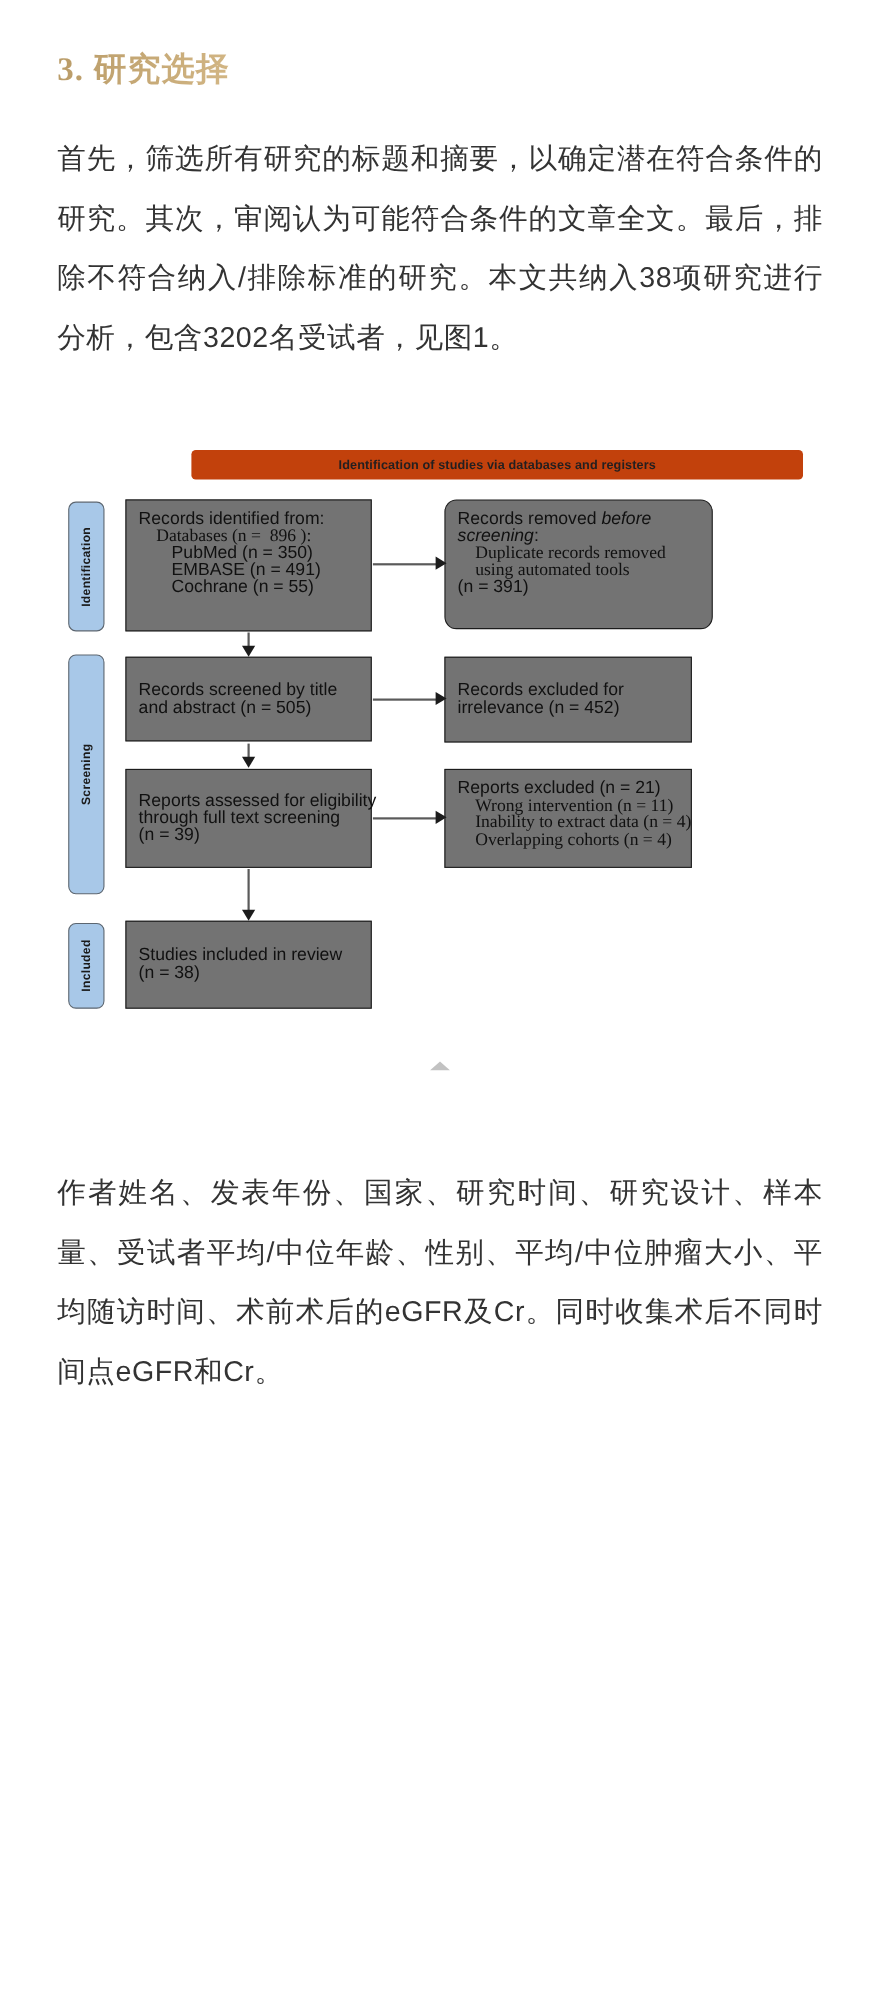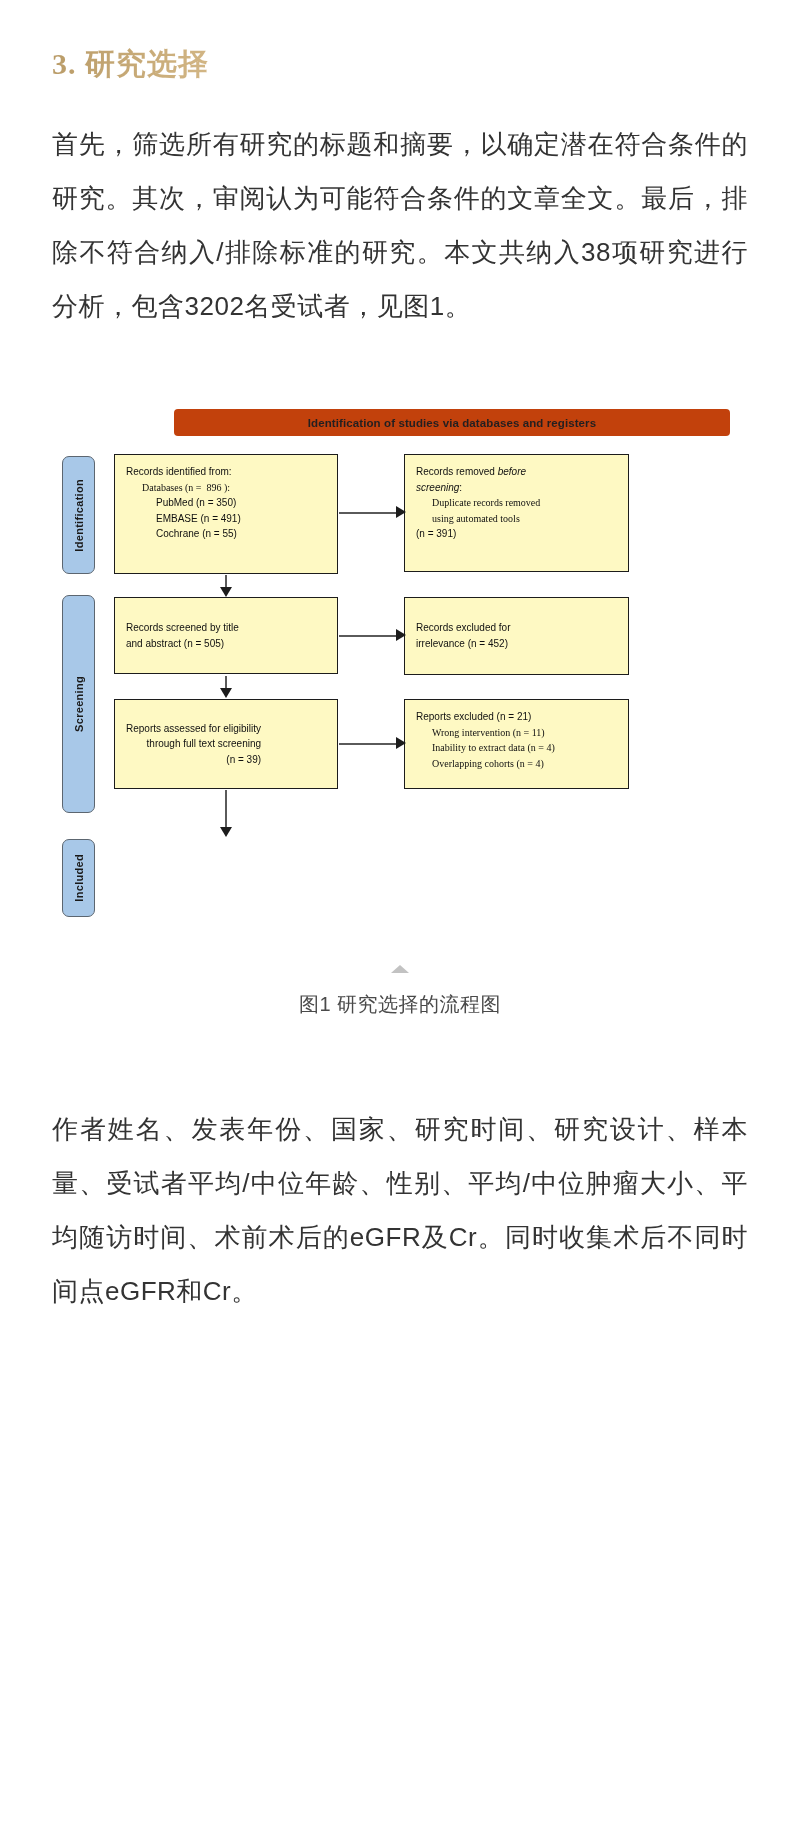--- a/index.html
+++ b/index.html
@@ -94,37 +94,37 @@
     color: #1a1a1a;
     letter-spacing: 0.3px;
     white-space: nowrap;
   }
   .tab-identification { left: 10px; top: 57px;  height: 118px; }
   .tab-screening     { left: 10px; top: 196px; height: 218px; }
   .tab-included      { left: 10px; top: 440px; height: 78px; }
 
   .node {
     position: absolute;
-    background: #fef9c3;
+    background: #737373;
     border: 1.6px solid #1c1c1c;
     padding: 9px 11px;
-    font-size: 10px;
+    font-size: 16px;
     line-height: 15.6px;
     color: #101010;
   }
   .node .ln { white-space: pre; }
   .node .ind1 { padding-left: 16px; font-family: Liberation Serif, serif; }
   .node .ind2 { padding-left: 30px; }
   .node em { font-style: italic; }
 
   .n-identified { left: 62px;  top: 55px;  width: 224px; height: 120px; }
-  .n-removed    { left: 352px; top: 55px;  width: 225px; height: 118px; }
+  .n-removed    { left: 352px; top: 55px;  width: 244px; height: 118px; border-radius: 11px; }
   .n-screened   { left: 62px;  top: 198px; width: 224px; height: 77px;  display:flex; align-items:center;}
   .n-excluded   { left: 352px; top: 198px; width: 225px; height: 78px;  display:flex; align-items:center;}
-  .n-eligible   { left: 62px;  top: 300px; width: 224px; height: 90px;  display:flex; align-items:center;text-align:right;}
+  .n-eligible   { left: 62px;  top: 300px; width: 224px; height: 90px;  display:flex; align-items:center;}
   .n-repexcl    { left: 352px; top: 300px; width: 225px; height: 90px; }
   .n-included   { left: 62px;  top: 438px; width: 224px; height: 80px;  display:flex; align-items:center;}
 
   
   .arrow { position: absolute; background: #5a5a5a; }
   .arrow.h { height: 1.6px; }
   .arrow.v { width: 1.6px; }
   .arrowhead { position: absolute; width: 0; height: 0; }
   .arrowhead.right {
     border-top: 6px solid transparent;
@@ -230,39 +230,44 @@
         </div>
       </div>
 
       <div class="node n-repexcl">
         <div class="ln">Reports excluded (n = 21)</div>
         <div class="ln ind1">Wrong intervention (n = 11)</div>
         <div class="ln ind1">Inability to extract data (n = 4)</div>
         <div class="ln ind1">Overlapping cohorts (n = 4)</div>
       </div>
 
+      <div class="node n-included">
+        <div>
+          <div class="ln">Studies included in review</div>
+          <div class="ln">(n = 38)</div>
+        </div>
+      </div>
 
       <div class="arrow h a1h"></div>
       <div class="arrowhead right a1head"></div>
       <div class="arrow h a2h"></div>
       <div class="arrowhead right a2head"></div>
       <div class="arrow h a3h"></div>
       <div class="arrowhead right a3head"></div>
 
       <div class="arrow v av1"></div>
       <div class="arrowhead down av1head"></div>
       <div class="arrow v av2"></div>
       <div class="arrowhead down av2head"></div>
       <div class="arrow v av3"></div>
       <div class="arrowhead down av3head"></div>
     </div>
 
     <div class="fig-collapse"></div>
 
-    <div class="fig-caption">图1 研究选择的流程图</div>
   </div>
 
   <div class="sec4-wrap">
 
     <p class="body-text p-extract">作者姓名、发表年份、国家、研究时间、研究设计、样本量、受试者平均/中位年龄、性别、平均/中位肿瘤大小、平均随访时间、术前术后的eGFR及Cr。同时收集术后不同时间点eGFR和Cr。</p>
   </div>
 
 </div>
 
 </body></html>

